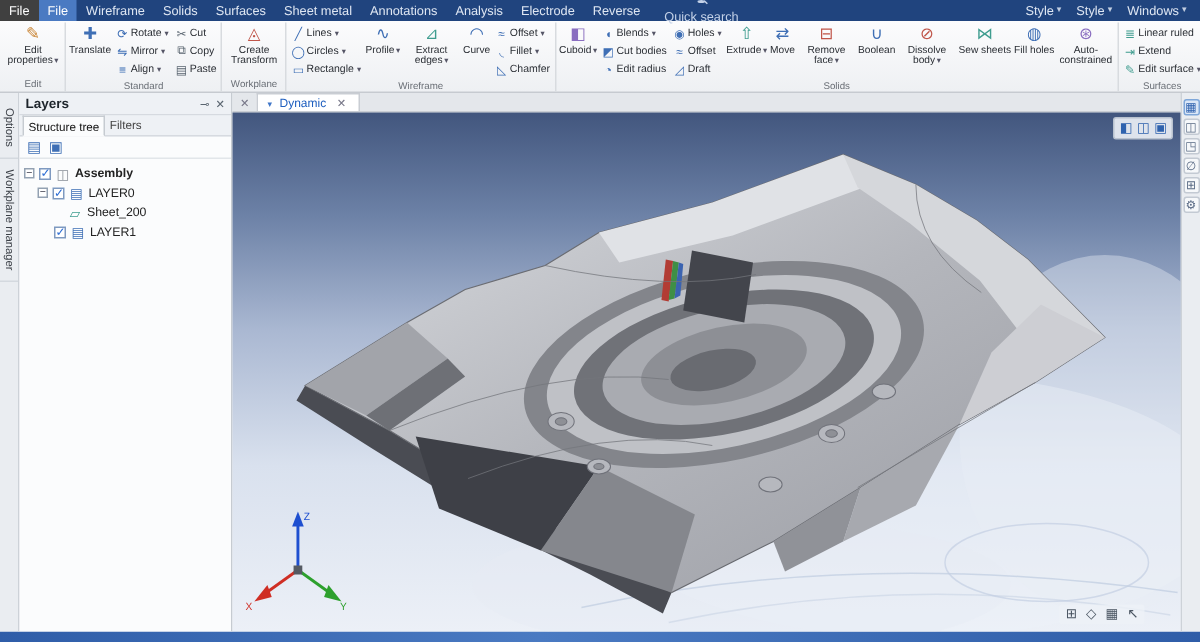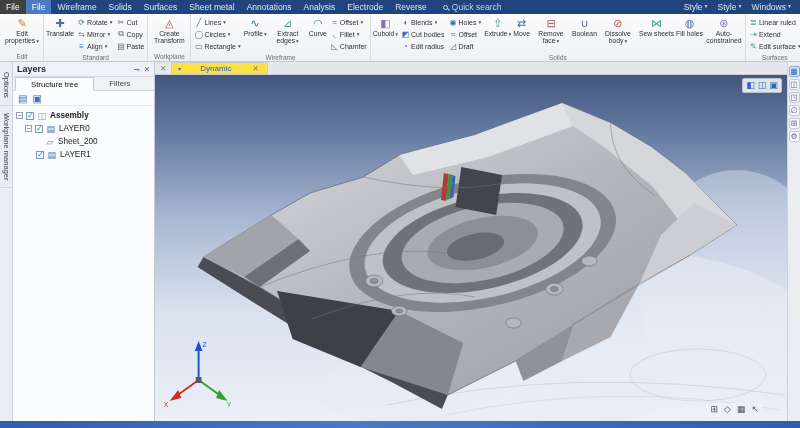--- a/index.html
+++ b/index.html
@@ -7,21 +7,21 @@
   .app {
     width:800px; height:428px; position:relative; overflow:hidden;
     font-family:"Liberation Sans", sans-serif; background:#f4f5f7;
     user-select:none; cursor:default;
   }
   
   .titlebar { height:14px; background:#20447e; display:flex; align-items:stretch; font-size:8.5px; color:#dfe7f3; }
   .tb-tab { display:flex; align-items:center; padding:0 6px; white-space:nowrap; }
   .tb-tab.file { background:#404040; color:#fff; }
   .tb-tab.active { background:#4a7ac2; color:#fff; }
-  .tb-search { display:flex; align-items:center; gap:4px; padding:0 8px; color:#c4d2e8; margin-left:2px; }
+  .tb-search { display:flex; align-items:center; gap:4px; padding:0 8px; color:#c4d2e8; margin-left:2px;flex-direction:column; }
   .mag { width:5px; height:5px; border:1px solid #c4d2e8; border-radius:50%; position:relative; }
   .mag::after { content:""; position:absolute; width:3px; height:1px; background:#c4d2e8; transform:rotate(45deg); right:-3px; bottom:-1px; }
   .tb-menus { margin-left:auto; display:flex; align-items:center; padding-right:4px; }
   .tb-menu { display:flex; align-items:flex-start; gap:2px; padding:0 5px; white-space:nowrap; }
   .caret { font-size:6px; opacity:.85; }
   
   .ribbon { height:48px; background:linear-gradient(#fcfcfd,#eef0f3); border-bottom:1px solid #c6cad0;
             display:flex; align-items:stretch; padding:1px 1px 0; overflow:hidden; }
   .rgroup { display:flex; flex-direction:column; border-right:1px solid #d8dbdf; padding:0 1px; flex:0 0 auto; }
   .ritems { flex:1; display:flex; align-items:stretch; }
@@ -42,38 +42,38 @@
   .edge-tab { writing-mode:vertical-rl; font-size:7.5px; color:#3a3f46; padding:7px 0; border-bottom:1px solid #d4d9df; line-height:12px; }
   .rail-icon { width:11px; height:11px; font-size:8px; line-height:10px; text-align:center; background:#f6f8fa;
                border:1px solid #c3cad3; border-radius:2px; margin:1px 0; }
   .rail-icon.active { background:#dbe7f7; border-color:#7fa7d9; }
   
   .layers { width:142px; background:#fbfcfd; border-right:1px solid #c6cbd1; display:flex; flex-direction:column; flex:0 0 auto; }
   .layers-header { height:15px; display:flex; align-items:center; padding:0 4px; background:#eef1f5; border-bottom:1px solid #d6dae0;
                    font-size:9px; color:#1d2averageb; color:#1d242b; font-weight:bold; }
   .lh-icons { margin-left:auto; display:flex; gap:4px; font-size:7.5px; color:#5a6570; font-weight:normal; }
   .layers-tabs { display:flex; height:14px; background:#eef1f5; border-bottom:1px solid #d6dae0; padding-left:2px; }
-  .ltab { padding:0 15px; display:flex; align-items:center; font-size:7.8px; color:#444; }
+  .ltab { padding:0 3px; display:flex; align-items:center; font-size:7.8px; color:#444; }
   .ltab.active { background:#fbfcfd; border:1px solid #c6cbd1; border-bottom:1px solid #fbfcfd; color:#111; margin-bottom:-1px; }
   .layers-toolbar { height:15px; display:flex; align-items:center; gap:5px; padding:0 5px; border-bottom:1px solid #e2e6ea; }
   .tool-icon { font-size:10px; line-height:13px; }
   .tree { flex:1; padding:3px 0; overflow:hidden; }
   .trow { display:flex; align-items:center; height:13px; gap:3px; }
   .trow:first-child .tlabel { font-weight:bold; }
   .texp { width:7px; height:7px; border:1px solid #93a1b2; background:#fff; font-size:7px; line-height:5px; text-align:center; color:#334; flex:0 0 auto; }
   .texp-spacer { width:8px; flex:0 0 auto; }
   .tchk { width:8px; height:8px; border:1px solid #7e99c0; background:#fff; position:relative; flex:0 0 auto; }
   .tchk.checked::after { content:"✓"; position:absolute; left:0; top:-2px; font-size:8px; color:#2b6cd4; }
   .ticon { font-size:9px; width:10px; text-align:center; flex:0 0 auto; }
   .tlabel { font-size:8.2px; color:#222; white-space:nowrap; }
   
   .viewport { flex:1; display:flex; flex-direction:column; min-width:0; }
   .vp-tabs { height:13px; background:#e4e7eb; border-bottom:1px solid #c9cdd3; display:flex; align-items:flex-end; padding:0 3px; gap:3px; }
   .vp-close { font-size:7.5px; color:#778; padding:0 2px 1px; }
-  .vp-tab { display:flex; align-items:center; gap:19px; background:#fde047; border:1px solid #c9cdd3; border-bottom:none;
+  .vp-tab { display:flex; align-items:center; gap:5px; background:#ffffff; border:1px solid #c9cdd3; border-bottom:none;
             height:12px; padding:0 6px; font-size:8px; color:#1f5fbf;justify-content:space-between; }
   .vp-tab .caret { color:#1f5fbf; }
   .canvas { flex:1; position:relative; overflow:hidden;
     background:linear-gradient(180deg,#42567e 0%,#6d82a7 20%,#aab8d2 42%,#d9e1ee 68%,#ecf0f7 100%); }
   .canvas svg.scene { position:absolute; inset:0; width:100%; height:100%; }
   .chip-topright { position:absolute; top:3px; right:5px; display:flex; gap:3px; background:rgba(238,242,247,.9);
                    border:1px solid #b9c2cf; border-radius:2px; padding:1px 3px; }
   .chip-bottomright { position:absolute; bottom:5px; right:24px; display:flex; gap:6px; background:rgba(238,242,247,.75);
                       border-radius:2px; padding:1px 4px; }
   .ov-icon { font-size:9px; line-height:11px; }

